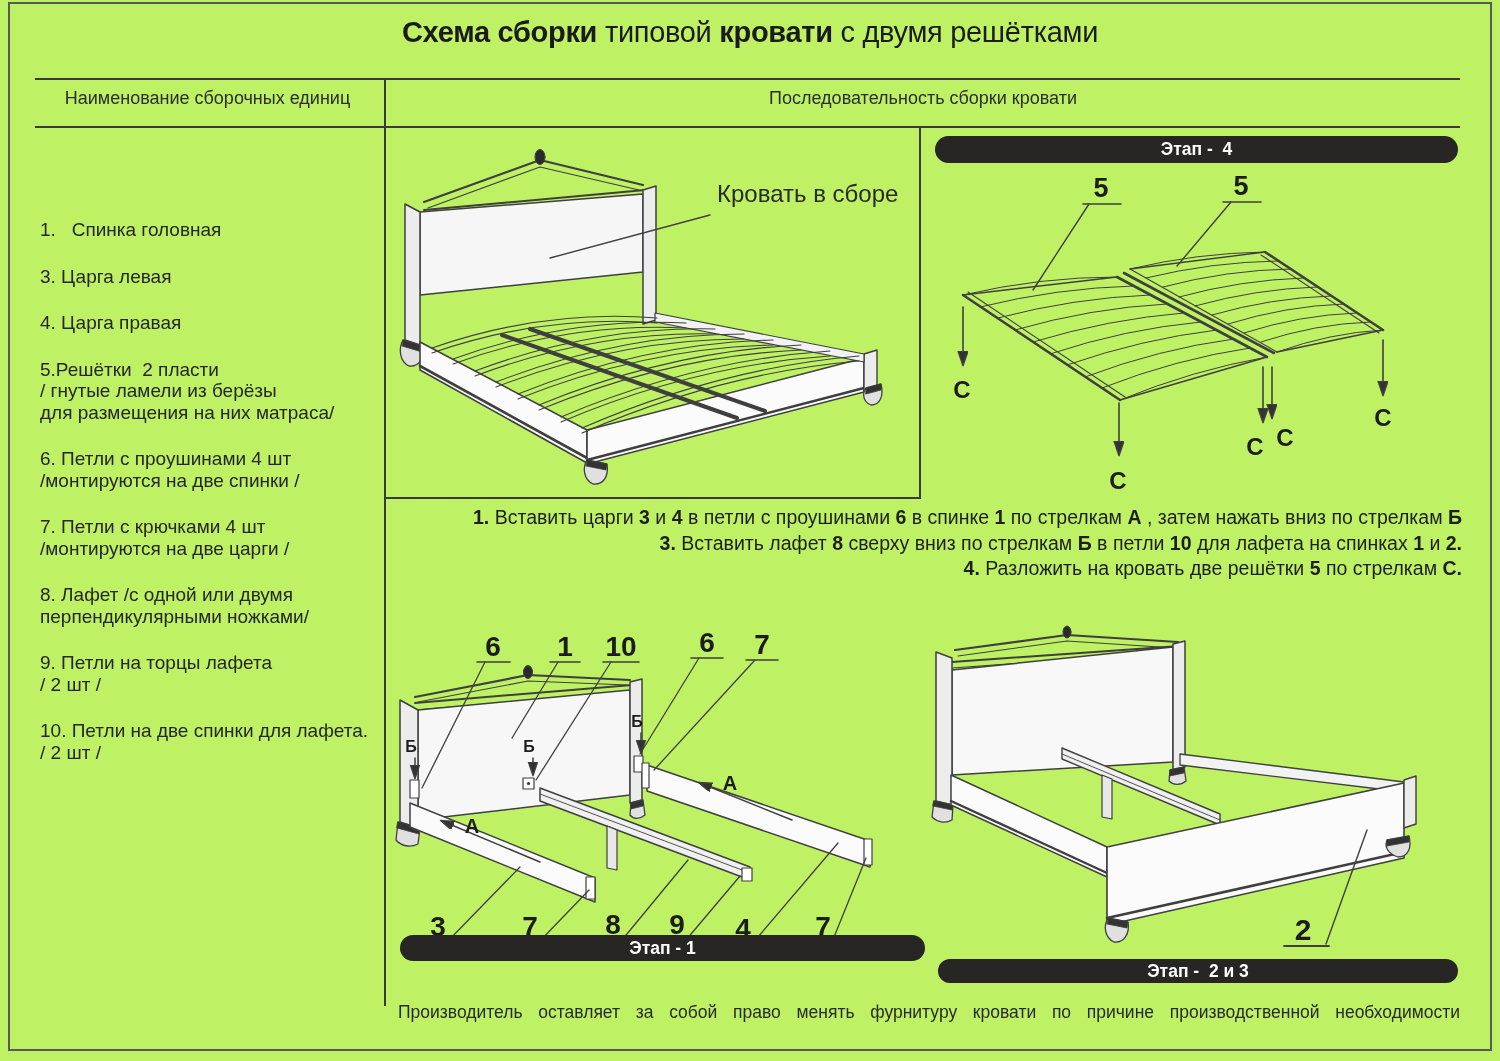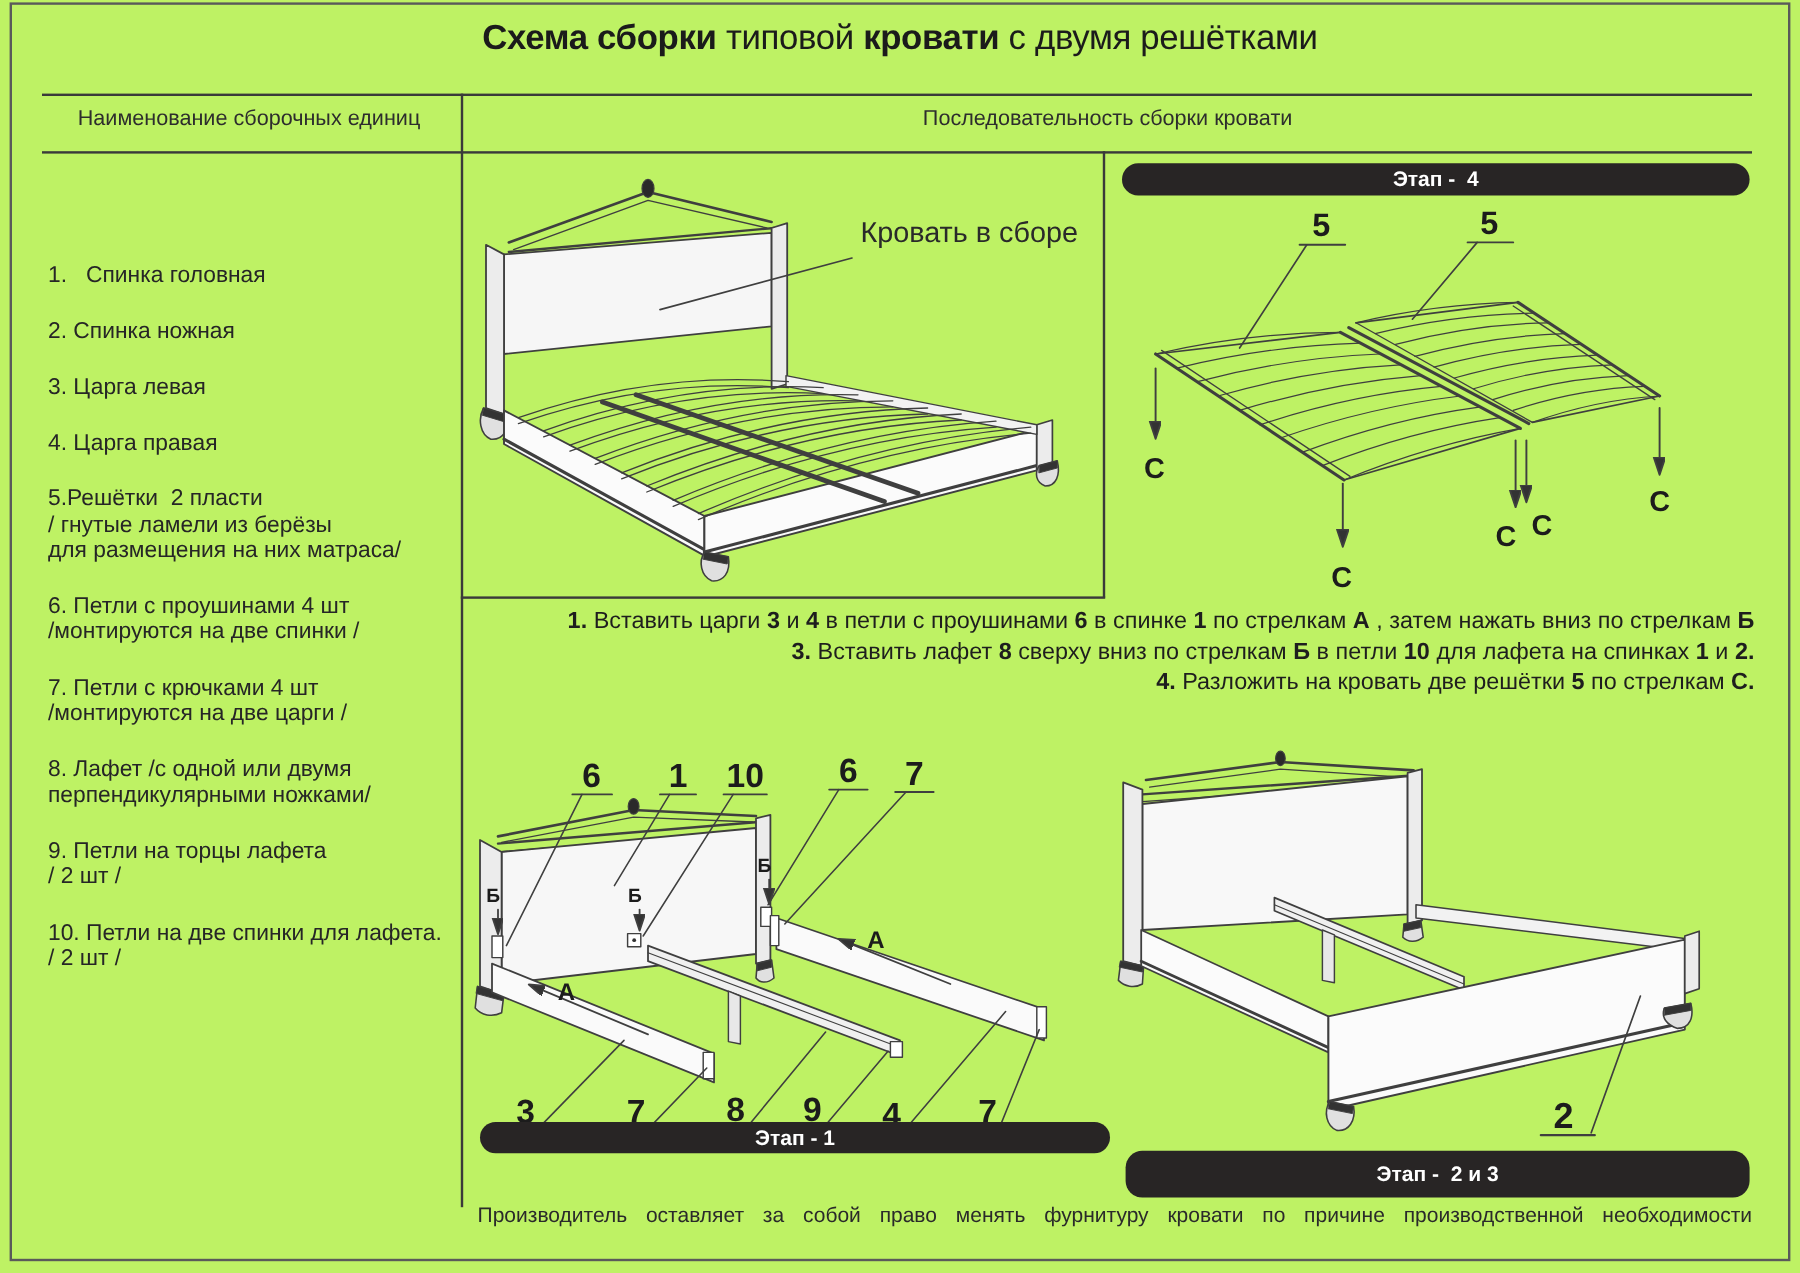--- a/index.html
+++ b/index.html
@@ -41,21 +41,20 @@
   <div class="hline" style="left:35px;top:126px;width:1425px;"></div>
   <div class="vline" style="left:384px;top:78px;height:928px;"></div>
   <div class="vline" style="left:919px;top:126px;height:372px;"></div>
   <div class="hline" style="left:384px;top:497px;width:537px;"></div>
 
   <div class="colhead" style="left:33px;width:349px;">Наименование  сборочных единиц</div>
   <div class="colhead" style="left:386px;width:1074px;">Последовательность сборки кровати</div>
 
   <div class="parts">
     <div class="part">1.   Спинка головная</div>
-    <div class="part">2. Спинка ножная</div>
     <div class="part">3. Царга левая</div>
     <div class="part">4. Царга правая</div>
     <div class="part">5.Решётки  2 пласти
 / гнутые ламели из берёзы
 для размещения на них матраса/</div>
     <div class="part">6. Петли с проушинами 4 шт
 /монтируются на две спинки /</div>
     <div class="part">7. Петли с крючками 4 шт
 /монтируются на две царги /</div>
     <div class="part">8. Лафет /с одной или двумя
@@ -314,19 +313,19 @@
     <polygon points="455,222 477,218 477,224 455,228" fill="#333" stroke-width="0.8"></polygon>
 
     <line x1="352" y1="328" x2="397" y2="328" stroke-width="1.8"></line>
     <line x1="394" y1="326" x2="435" y2="212" stroke-width="1.4"></line>
     <text x="371" y="322" font-size="30" text-anchor="middle">2</text>
   </svg>
 
   <div class="pill" style="left:400px;top:935px;width:525px;height:26px;">
     <span>Этап - 1</span>
   </div>
-  <div class="pill" style="left:938px;top:959px;width:520px;height:39px;">
+  <div class="pill" style="left:938px;top:959px;width:520px;height:24px;">
     <span>Этап -  2 и 3</span>
   </div>
 
   <div class="footer">Производитель оставляет за собой право менять фурнитуру кровати по причине производственной необходимости</div>
 
 </div>
 
 </body></html>

